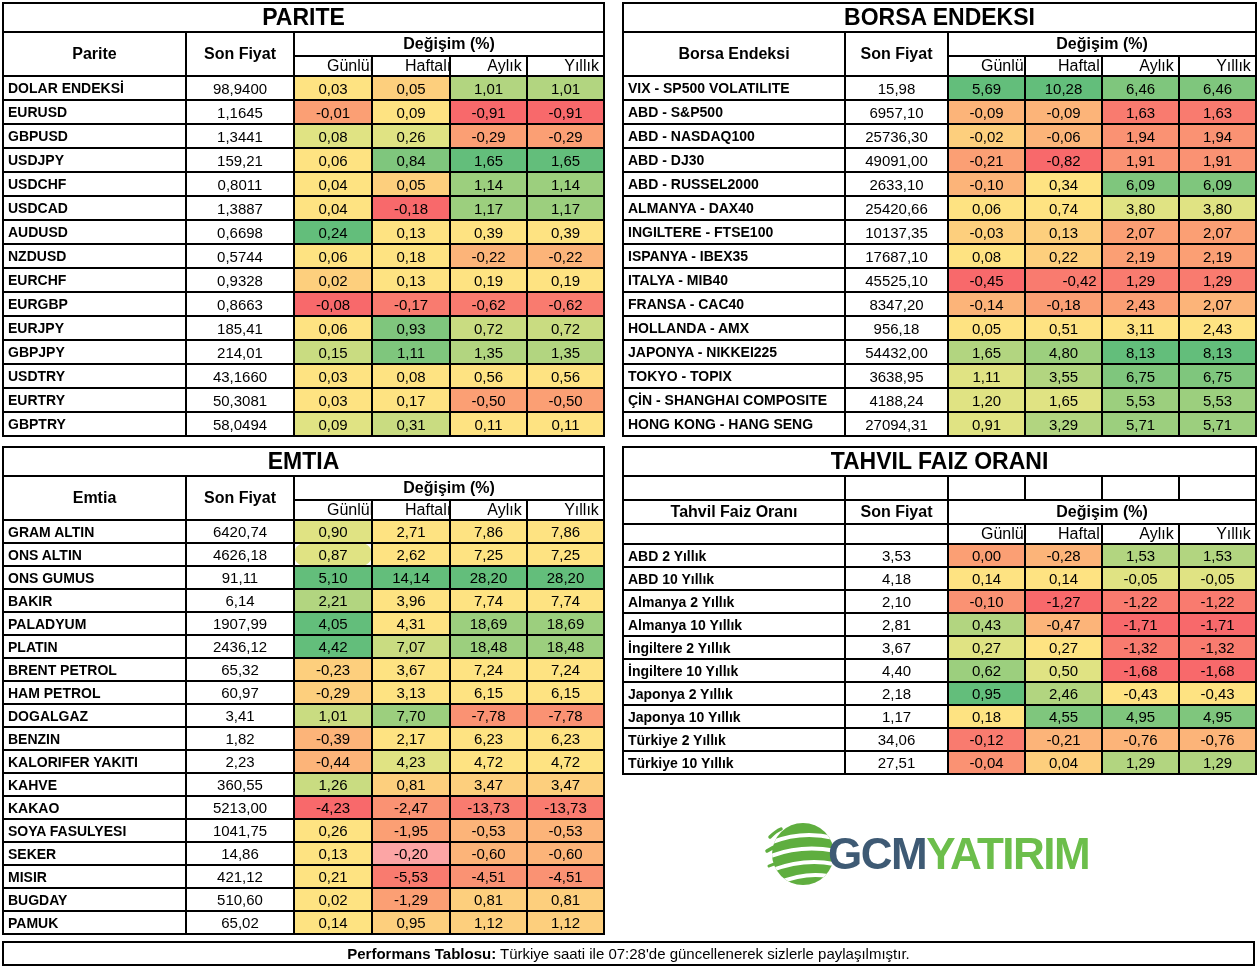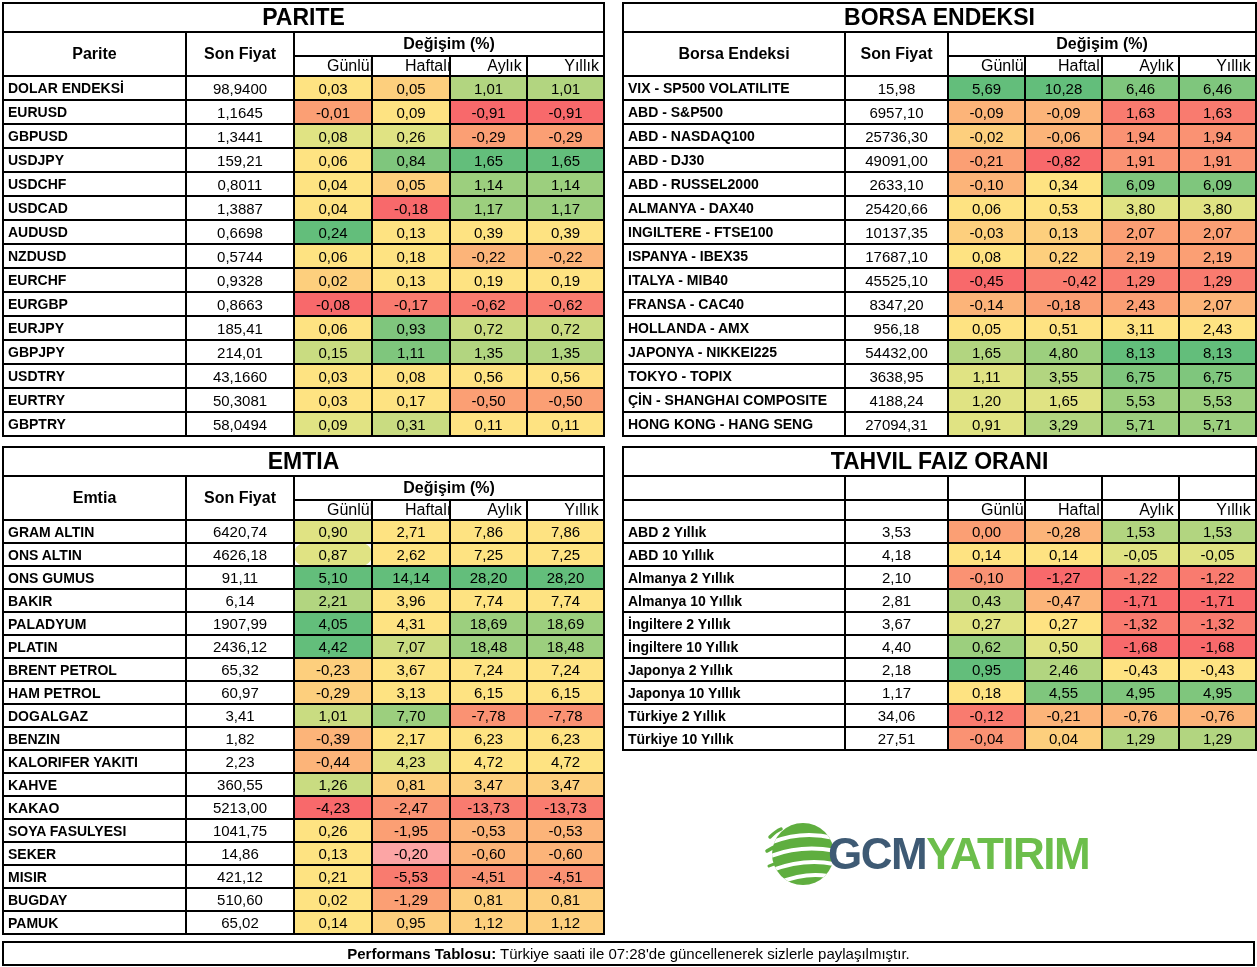--- a/index.html
+++ b/index.html
@@ -258,21 +258,21 @@
             <td class="price">2633,10</td>
             <td class="chg" style="background: rgb(252, 180, 121);">-0,10</td>
             <td class="chg" style="background: rgb(254, 227, 130);">0,34</td>
             <td class="chg" style="background: rgb(127, 198, 125);">6,09</td>
             <td class="chg" style="background: rgb(127, 198, 125);">6,09</td>
           </tr>
           <tr>
             <td class="lbl">ALMANYA - DAX40</td>
             <td class="price">25420,66</td>
             <td class="chg" style="background: rgb(254, 227, 130);">0,06</td>
-            <td class="chg" style="background: rgb(254, 227, 130);">0,53</td>
+            <td class="chg" style="background: rgb(254, 227, 130);">0,74</td>
             <td class="chg" style="background: rgb(224, 227, 131);">3,80</td>
             <td class="chg" style="background: rgb(224, 227, 131);">3,80</td>
           </tr>
           <tr>
             <td class="lbl">INGILTERE - FTSE100</td>
             <td class="price">10137,35</td>
             <td class="chg" style="background: rgb(253, 207, 125);">-0,03</td>
             <td class="chg" style="background: rgb(253, 207, 125);">0,13</td>
             <td class="chg" style="background: rgb(251, 159, 116);">2,07</td>
             <td class="chg" style="background: rgb(251, 159, 116);">2,07</td>
@@ -534,20 +534,25 @@
         <tr class="title-row">
             <th colspan="6">TAHVIL FAIZ ORANI</th>
           </tr>
         <tr class="empty-row">
           <td></td>
             <td></td>
             <td></td>
           <td></td>
             <td></td>
             <td></td>
+        </tr>
+        <tr class="h1">
+          <th>Tahvil Faiz Oranı</th>
+          <th>Son Fiyat</th>
+          <th colspan="4">Değişim (%)</th>
         </tr>
         <tr class="h2">
           <th></th>
           <th></th>
           <th>Günlük</th>
           <th>Haftalık</th>
           <th>Aylık</th>
           <th>Yıllık</th>
         </tr>
       </thead>

